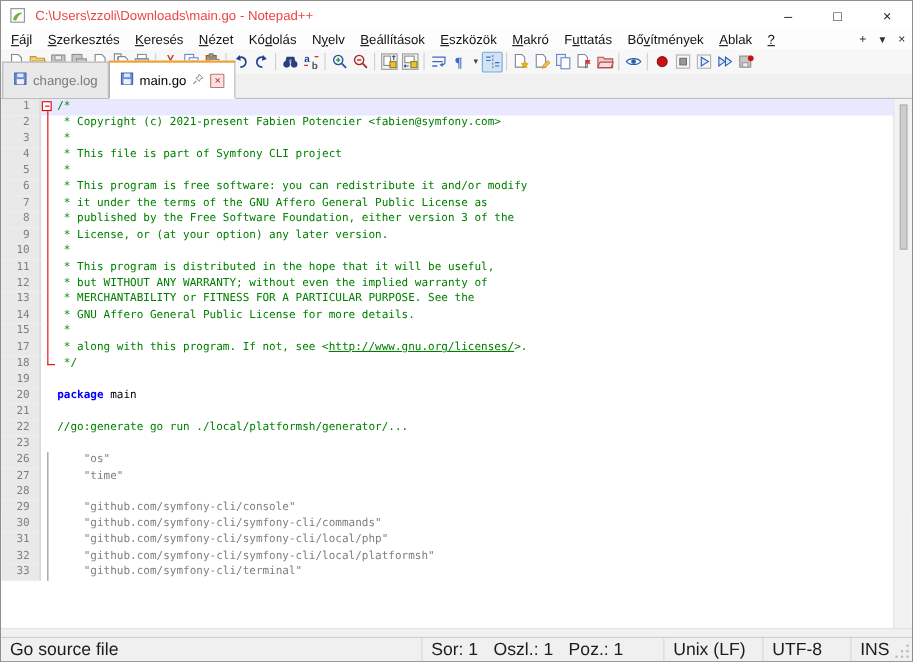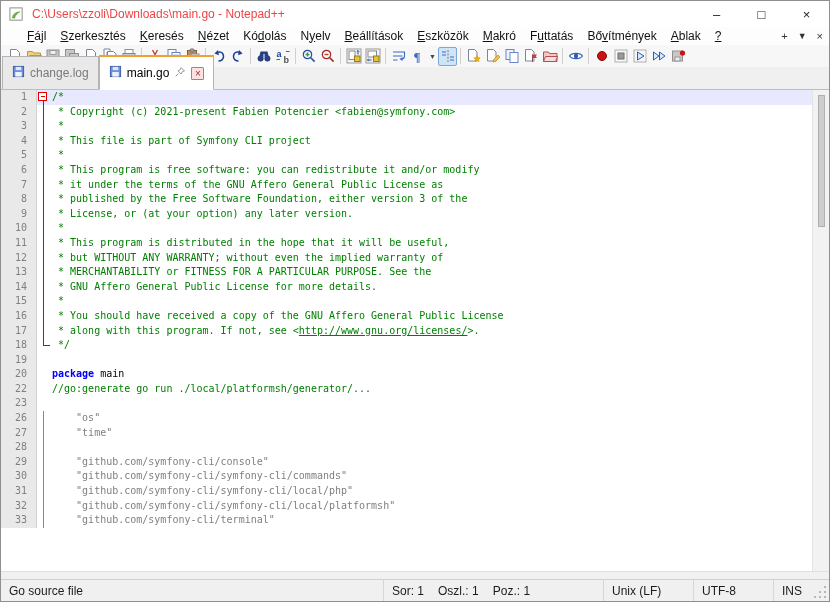--- a/index.html
+++ b/index.html
@@ -9,21 +9,21 @@
     background:#fff; display:flex; flex-direction:column;
     font-family:"Liberation Sans", sans-serif; overflow:hidden;
   }
   
   .titlebar { height:26px; background:#ffffff; display:flex; align-items:center; padding-left:7px; flex:0 0 26px; }
   .titlebar .app-icon { width:17px; height:17px; margin-right:7px; }
   .titlebar .title { font-size:12px; color:#ef4444; }
   .win-controls { margin-left:auto; display:flex; height:100%; }
   .win-btn { width:45px; height:100%; display:flex; align-items:center; justify-content:center; font-size:13px; color:#222; }
   
-  .menubar { height:18px; flex:0 0 18px; background:#fdfdfd; display:flex; align-items:center; font-size:12px; color:#111; padding-left:19px; }
+  .menubar { height:18px; flex:0 0 18px; background:#fdfdfd; display:flex; align-items:center; font-size:12px; color:#111; padding-left:2px; }
   .menu-item { padding:1px 7px 2px 7px; }
   .menu-item .u { text-decoration:underline; }
   .menu-right { margin-left:auto; display:flex; align-items:center; padding-right:6px; gap:10px; }
   .menu-right .mini { font-size:11px; color:#333; line-height:14px; }
   .menu-right .mini.caret { font-size:9px; }
   
   .toolbar { height:22px; flex:0 0 22px; background:#f7f7f7; display:flex; align-items:center; padding-left:4px; }
   .tb { width:19px; height:19px; display:flex; align-items:center; justify-content:center; border:1px solid transparent; background:transparent; margin:0; padding:0; }
   .tb svg { width:16px; height:16px; display:block; }
   .tb.pressed { background:#cfe4f7; border:1px solid #7aa7d4; border-radius:2px; }
@@ -54,21 +54,21 @@
   .corner { position:absolute; left:6px; top:0; width:7px; height:8px; border-left:1px solid; border-bottom:1px solid; }
   .corner.red { border-color:#e00000; } 
   .fbox { position:absolute; left:1px; top:2px; width:9px; height:9px; background:#fff; border:1px solid; }
   .fbox.red { border-color:#e00000; } .fbox.gray { border-color:#707070; }
   .fbox .minus { position:absolute; left:1.5px; top:3px; width:4px; height:1px; }
   .fbox.red .minus { background:#e00000; } .fbox.gray .minus { background:#303030; }
   .vscroll { position:absolute; top:0; right:0; bottom:0; width:17px; background:#f2f2f2; border-left:1px solid #e3e3e3; }
   .vthumb { position:absolute; top:5px; left:5px; width:7px; height:132px; background:#cdcdcd; border:1px solid #b0b0b0; }
   .hscroll { height:8px; flex:0 0 8px; background:#f1f1f1; border-top:1px solid #e0e0e0; }
   
-  .statusbar { height:22px; flex:0 0 22px; background:#f0f0f0; border-top:1px solid #cfcfcf; display:flex; align-items:center; font-size:12px; color:#1c1c1c; }
+  .statusbar { height:22px; flex:0 0 22px; background:#f0f0f0; border-top:1px solid #cfcfcf; display:flex; align-items:center; font-size:16px; color:#1c1c1c; }
   .sb-seg { height:100%; display:flex; align-items:center; gap:14px; padding:0 8px; border-left:1px solid #d6d6d6; }
   .sb-seg:first-child { border-left:none; flex:1 1 auto; }
   .sb-len { width:175px; flex:0 0 175px; }
   .sb-pos { width:220px; flex:0 0 220px; }
   .sb-eol { width:90px; flex:0 0 90px; }
   .sb-enc { width:80px; flex:0 0 80px; }
   .sb-ins { width:40px; flex:0 0 40px; }
   .grip { width:16px; height:100%; position:relative; }
   .grip i { position:absolute; width:2px; height:2px; background:#b8b8b8; }
 </style>
@@ -529,27 +529,20 @@
         <div class="code"><span class="c"> * GNU Affero General Public License for more details.</span></div>
       </div>
       <div class="row">
         <div class="ln">15</div>
         <div class="fold">
           <div class="vline red"></div>
         </div>
         <div class="code"><span class="c"> *</span></div>
       </div>
       <div class="row">
-        <div class="ln">16</div>
-        <div class="fold">
-          <div class="vline red"></div>
-        </div>
-        <div class="code"><span class="c"> * You should have received a copy of the GNU Affero General Public License</span></div>
-      </div>
-      <div class="row">
         <div class="ln">17</div>
         <div class="fold">
           <div class="vline red"></div>
         </div>
         <div class="code"><span class="c"> * along with this program. If not, see &lt;</span><span class="l">http://www.gnu.org/licenses/</span><span class="c">&gt;.</span></div>
       </div>
       <div class="row">
         <div class="ln">18</div>
         <div class="fold">
           <div class="corner red"></div>
@@ -558,20 +551,25 @@
       </div>
       <div class="row">
         <div class="ln">19</div>
         <div class="fold"></div>
         <div class="code"></div>
       </div>
       <div class="row">
         <div class="ln">20</div>
         <div class="fold"></div>
         <div class="code"><span class="k">package</span><span class="p"> main</span></div>
+      </div>
+      <div class="row">
+        <div class="ln">21</div>
+        <div class="fold"></div>
+        <div class="code"></div>
       </div>
       <div class="row">
         <div class="ln">22</div>
         <div class="fold"></div>
         <div class="code"><span class="c">//go:generate go run ./local/platformsh/generator/...</span></div>
       </div>
       <div class="row">
         <div class="ln">23</div>
         <div class="fold"></div>
         <div class="code"></div>

